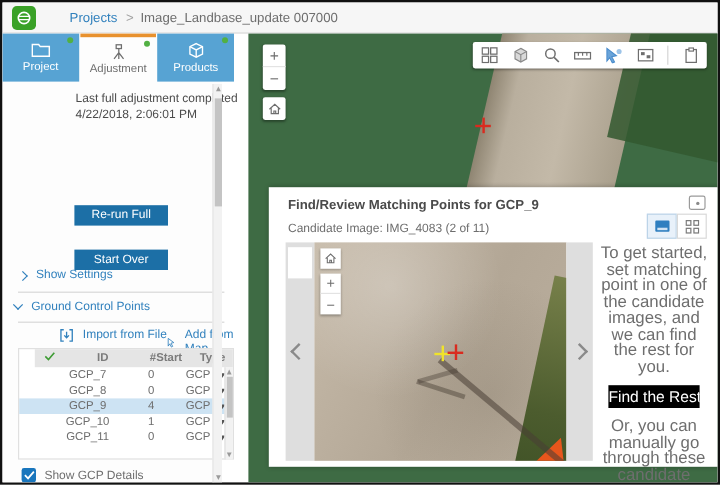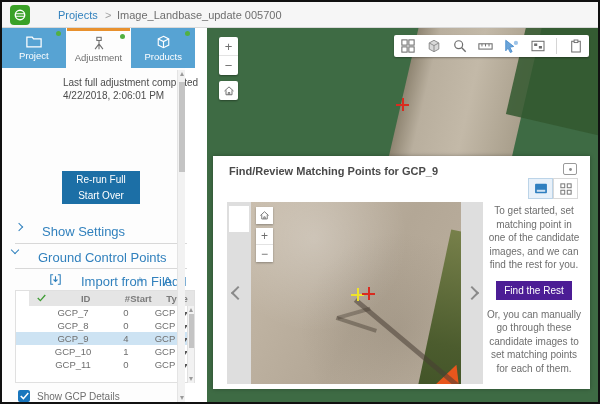--- a/index.html
+++ b/index.html
@@ -34,23 +34,23 @@
     background:#52b043; }
   #panel-body { position:absolute; left:0; top:40px; width:196px; height:334px; overflow:hidden; }
   .status-text { position:absolute; left:13px; top:8px; width:172px; font-size:10px;
     color:#4c4c4c; line-height:13px;margin-left:48px; }
   .summary-text { position:absolute; left:20px; top:40px; width:166px; font-size:10px;
     color:#6e6e6e; line-height:12.5px; }
   .blue-btn { position:absolute; left:60px; width:78px; height:17px; background:#1c6fa6;
     color:#fff; font-size:10px; border:none; cursor:pointer;
     font-family:"Liberation Sans", sans-serif; }
   #btn-rerun { top:103px; }
-  #btn-startover { top:119px; }
-  .link-row { position:absolute; color:#3181bd; font-size:13px; cursor:pointer;
-    display:flex; align-items:flex-start; gap:20px; }
+  #btn-startover { top:140px; }
+  .link-row { position:absolute; color:#3181bd; font-size:10px; cursor:pointer;
+    display:flex; align-items:center; gap:8px; }
   #show-settings { left:14px; top:156px; }
   .divider { position:absolute; left:13px; width:172px; border-top:1px solid #d8d8d8; }
   #div1 { top:175px; }
   #gcp-heading { left:10px; top:182px; }
   #div2 { top:200px; }
   #import-link { left:48px; top:206px; }
   #add-link { left:137px; top:206px; }
   
   #gcp-table { position:absolute; left:13px; top:222px; width:180px; height:93px;
     border:1px solid #e0e0e0; font-size:9.5px; background:#fff; }
@@ -108,21 +108,21 @@
   #zoom-box div:first-child { border-bottom:1px solid #e3e3e3; }
   #home-box { left:12px; top:53px; width:19px; height:19px; display:flex; align-items:center;
     justify-content:center; cursor:pointer; }
   #map-toolbar { position:absolute; right:9px; top:7px; height:22px; background:#fff;
     border-radius:2px; box-shadow:0 1px 2px rgba(0,0,0,.35); display:flex; align-items:center;
     padding:0 6px; gap:11px; }
   #map-toolbar .ticon { width:15px; height:15px; display:flex; align-items:center;
     justify-content:center; cursor:pointer; }
   #map-toolbar .tsep { width:1px; height:16px; background:#d5d5d5; }
   
-  #review { position:absolute; left:6px; top:128px; width:377px; height:233px; background:#fff;
+  #review { position:absolute; left:17px; top:128px; width:377px; height:233px; background:#fff;
     box-shadow:0 0 4px rgba(0,0,0,.3);padding-left:26px; }
   #review-title { position:absolute; left:16px; top:9px; font-size:11px; font-weight:bold;
     color:#4a4a4a; }
   #collapse-btn { position:absolute; right:13px; top:7px; width:14px; height:12px;
     border:1px solid #9a9a9a; border-radius:2px; cursor:pointer; display:flex;
     align-items:center; justify-content:center; }
   #review-sub { position:absolute; left:16px; top:29px; font-size:10px; color:#6e6e6e; }
   #view-toggles { position:absolute; right:12px; top:22px; display:flex; }
   .toggle { width:25px; height:21px; border:1px solid #d9d9d9; background:#fff;
     display:flex; align-items:center; justify-content:center; cursor:pointer; }
@@ -157,41 +157,41 @@
   #img-home { left:5px; top:5px; width:17px; height:17px; position:absolute; background:#fff;
     display:flex; align-items:center; justify-content:center; box-shadow:0 1px 2px rgba(0,0,0,.3);
     cursor:pointer; }
   #img-zoom { left:5px; top:26px; width:17px; height:34px; position:absolute; background:#fff;
     box-shadow:0 1px 2px rgba(0,0,0,.3); }
   #img-zoom div { height:17px; display:flex; align-items:center; justify-content:center;
     color:#6e6e6e; font-size:12px; cursor:pointer; }
   #img-zoom div:first-child { border-bottom:1px solid #e3e3e3; }
   
   #instruction-col { position:absolute; left:274px; top:48px; width:94px; text-align:center; }
-  #instruction-col .para { font-size:10px; color:#6e6e6e; line-height:13.5px; }
-  #find-rest-btn { margin:9px auto 8px; display:block; width:76px; height:19px; background:#4c1d95;
-    color:#fff; font-size:10px; border:none; cursor:pointer; white-space:nowrap; overflow:hidden;
+  #instruction-col .para { font-size:14px; color:#6e6e6e; line-height:13.5px; }
+  #find-rest-btn { margin:9px auto 8px; display:block; width:76px; height:19px; background:#000000;
+    color:#fff; font-size:13px; border:none; cursor:pointer; white-space:nowrap; overflow:hidden;
     font-family:"Liberation Sans", sans-serif; }
   svg { display:block; }
 </style>
 </head>
 <body>
 
 <div id="window">
 
   <div id="topbar">
     <div id="logo">
       <svg width="14" height="14" viewBox="0 0 16 16">
         <circle cx="8" cy="8" r="5.4" fill="none" stroke="#fff" stroke-width="1.6"></circle>
         <path d="M3 6.5h10M3 9.5h10" stroke="#fff" stroke-width="1.2" fill="none"></path>
       </svg>
     </div>
     <span class="crumb" id="crumb-projects">Projects</span>
     <span class="crumb" id="crumb-sep">&gt;</span>
-    <span class="crumb" id="crumb-name">Image_Landbase_update 005700</span>
+    <span class="crumb" id="crumb-name">Image_Landbase_update 007000</span>
   </div>
 
   <div id="leftpanel">
     <div id="tabbar">
       <div class="tab">
         <span class="dot"></span>
         <svg width="16" height="13" viewBox="0 0 18 14">
           <path d="M1 4.5V2h6l1.5 2H17v9H1z" fill="none" stroke="#fff" stroke-width="1.4"></path>
         </svg>
         <span>Project</span>
@@ -382,20 +382,21 @@
       </span>
     </div>
 
     <div id="review">
       <div id="review-title">Find/Review Matching Points for GCP_9</div>
       <div id="collapse-btn">
         <svg width="9" height="7" viewBox="0 0 10 8">
           <circle cx="5" cy="4" r="1.6" fill="#8a8a8a"></circle>
         </svg>
       </div>
+      <div id="review-sub">Candidate Image: IMG_4083 (2 of 11)</div>
       <div id="view-toggles">
         <span class="toggle active">
           <svg width="14" height="11" viewBox="0 0 16 13">
             <rect x="1" y="1" width="14" height="11" rx="1" fill="#2f7fc0"></rect>
             <rect x="3" y="8" width="10" height="2.4" fill="#cfe2f3"></rect>
           </svg>
         </span>
         <span class="toggle">
           <svg width="12" height="12" viewBox="0 0 14 14">
             <rect x="1" y="1" width="4.5" height="4.5" fill="none" stroke="#7b7b7b" stroke-width="1.2"></rect>

